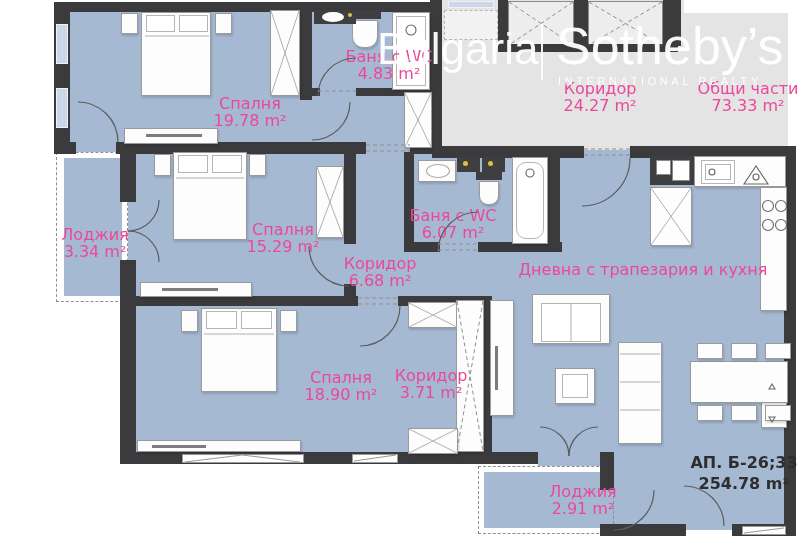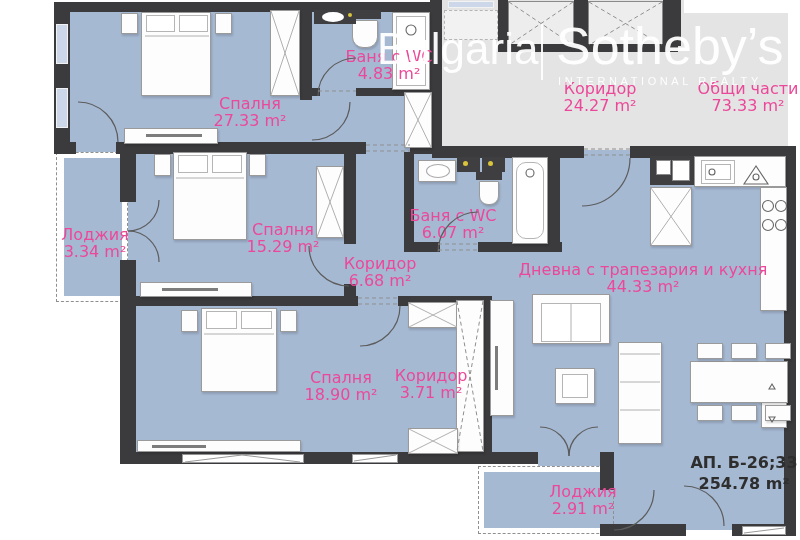--- a/index.html
+++ b/index.html
@@ -229,21 +229,21 @@
       <circle cx="768" cy="225" r="5.5"></circle>
         <circle cx="781" cy="225" r="5.5"></circle>
       <path d="M 756,166 L 744,184 L 768,184 Z"></path>
         <circle cx="756" cy="177" r="3"></circle>
       <path d="M 772,384 l 3,5 h -6 z M 772,422 l 3,-5 h -6 z"></path>
     </g>
   </svg>
 
   <div class="lab" style="left:250px;top:95px">
     <span>Спалня</span>
-    <span>27.33 m²</span>
+    <span>19.78 m²</span>
   </div>
   <div class="lab" style="left:389px;top:48px">
     <span>Баня с WC</span>
     <span>4.83 m²</span>
   </div>
   <div class="lab" style="left:600px;top:80px">
     <span>Коридор</span>
     <span>24.27 m²</span>
   </div>
   <div class="lab" style="left:748px;top:80px">
@@ -261,21 +261,20 @@
   <div class="lab" style="left:380px;top:255px">
     <span>Коридор</span>
     <span>6.68 m²</span>
   </div>
   <div class="lab" style="left:453px;top:207px">
     <span>Баня с WC</span>
     <span>6.07 m²</span>
   </div>
   <div class="lab" style="left:643px;top:261px">
     <span>Дневна с трапезария и кухня</span>
-    <span>44.33 m²</span>
   </div>
   <div class="lab" style="left:341px;top:369px">
     <span>Спалня</span>
     <span>18.90 m²</span>
   </div>
   <div class="lab" style="left:431px;top:367px">
     <span>Коридор</span>
     <span>3.71 m²</span>
   </div>
   <div class="lab" style="left:583px;top:483px">

